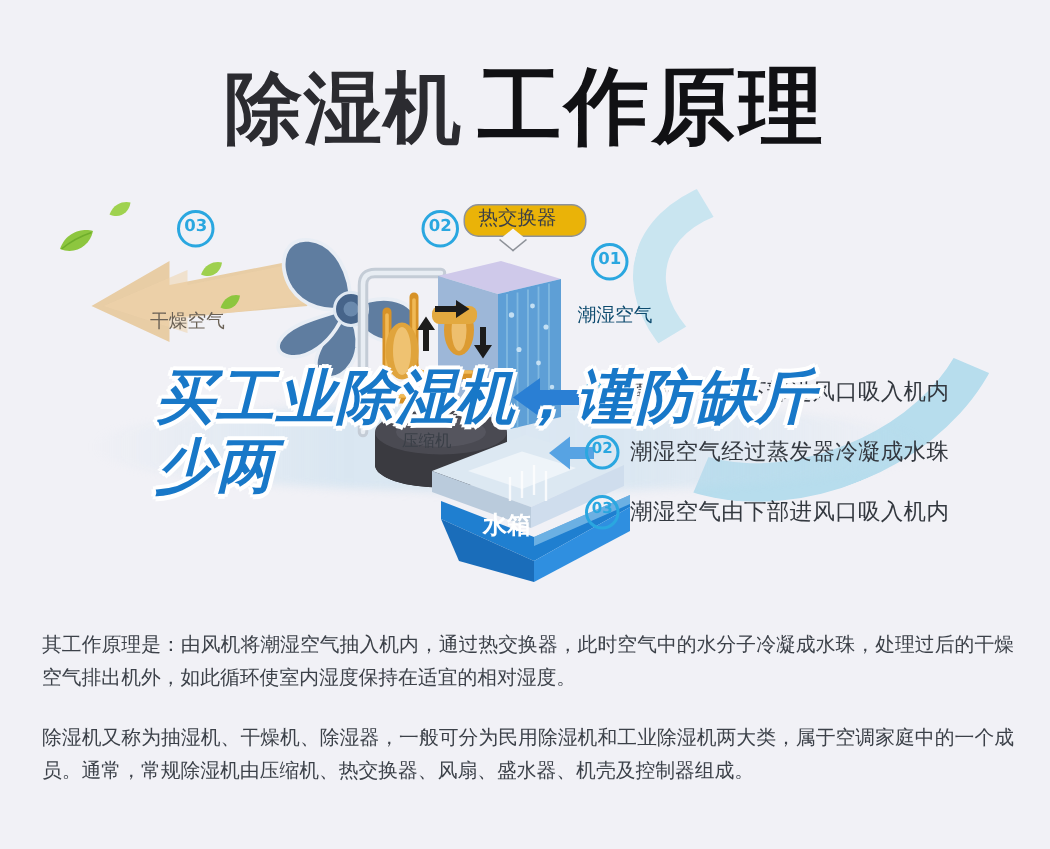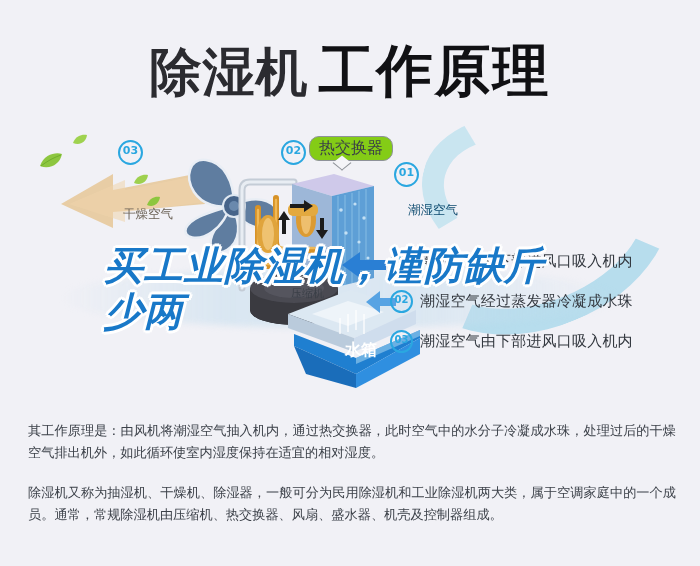--- a/index.html
+++ b/index.html
@@ -98,25 +98,25 @@
   .fan { left: 172px; top: 36px; width: 112px; height: 104px; }
   .fan svg { display: block; }
 
   
   .machine { left: 228px; top: 20px; width: 200px; height: 250px; }
   .machine svg { display: block; }
 
   
   .callout {
     left: 309px; top: 18px;
-    background: #84cc16;
+    background: #eab308;
     border: 1.6px solid #8e9299;
     border-radius: 10px;
-    padding: 2px 9px 3px 9px;
-    font-size: 16px;
+    padding: 2px 19px 3px 9px;
+    font-size: 13px;
     color: #3a3f47;
     font-family: "DejaVu Sans", sans-serif;
     white-space: nowrap;
     line-height: 1.15;
   }
   .callout::after {
     content: "";
     position: absolute;
     left: 26px; bottom: -9px;
     width: 11px; height: 11px;
@@ -142,21 +142,20 @@
   .badge.b03d { left: 118px; top: 22px; }
   .badge.b02d { left: 281px; top: 22px; }
   .badge.b01d { left: 394px; top: 44px; }
 
   
   .dlabel {
     font-size: 12.5px;
     color: #5e646e;
     font-family: Liberation Mono, monospace;
     white-space: nowrap;
-    margin-left: 23px;
   }
   .lbl-dry   { left: 100px; top: 88px; color:#6b6256; }
   .lbl-humid { left: 385px; top: 84px; color:#0c4a6e; }
   .lbl-comp  { left: 268px; top: 168px; color:#3a3f47; font-size: 11px; }
   .lbl-tank  { left: 322px; top: 222px; color:#ffffff; font-size: 16px; font-weight:700; }
 
   
   .steps {
     position: absolute;
     left: 390px;

